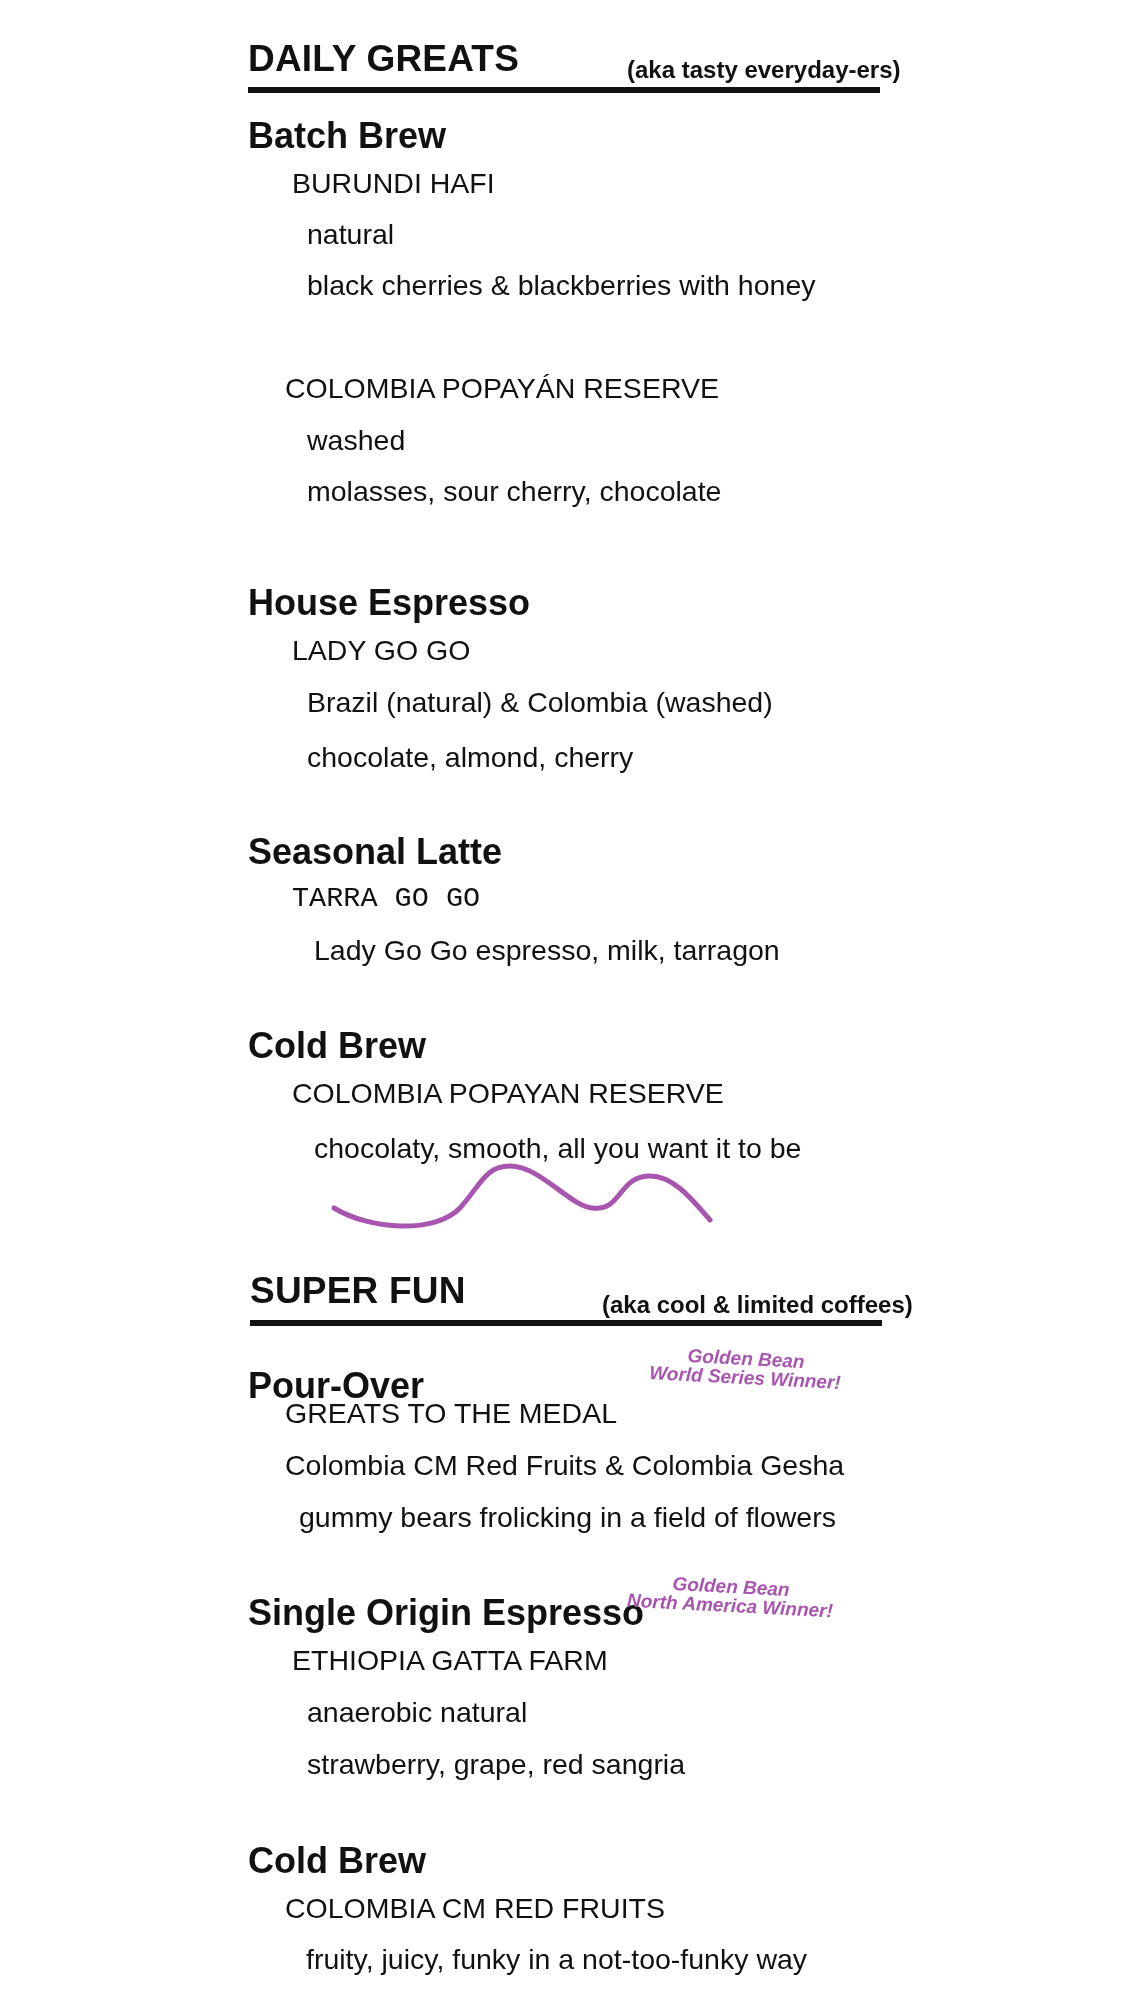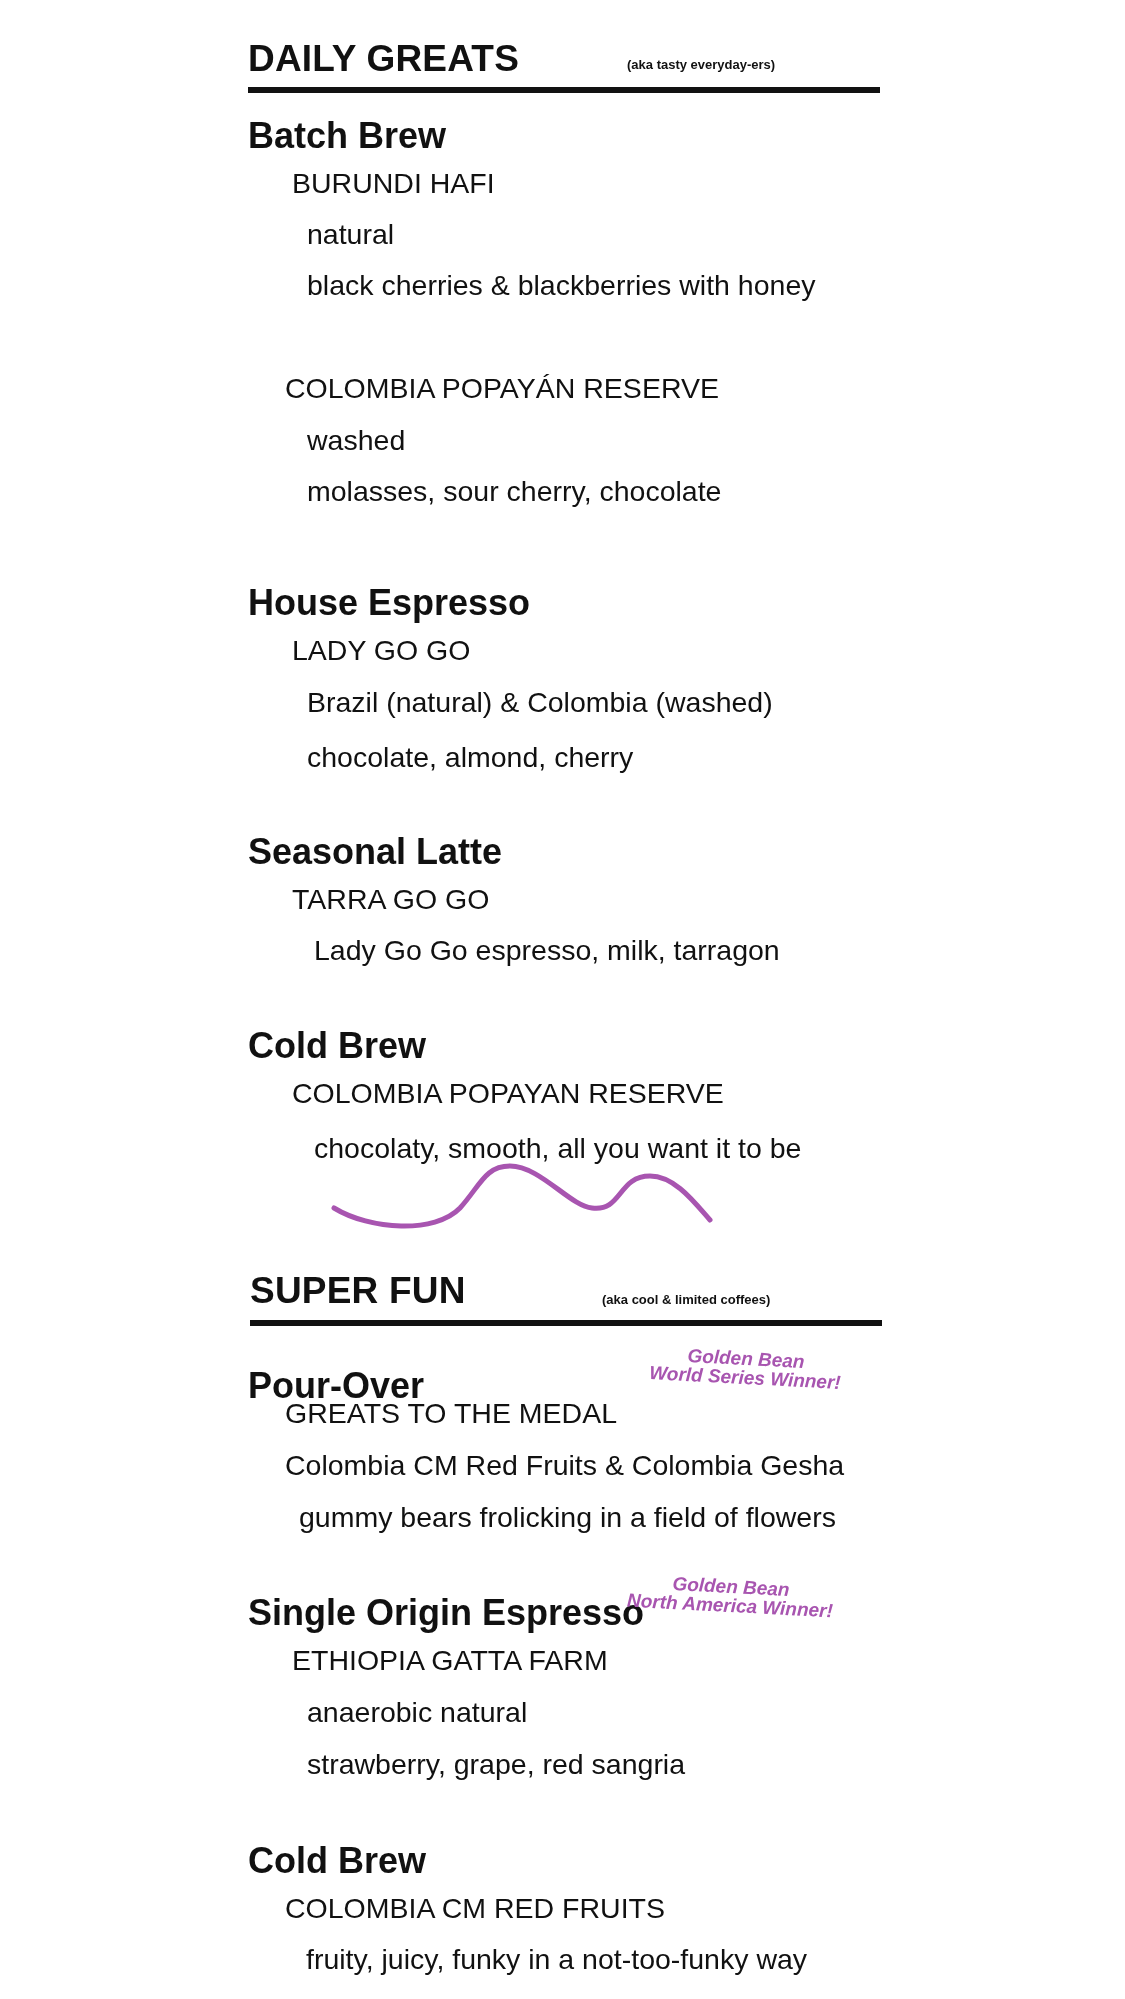--- a/index.html
+++ b/index.html
@@ -1,20 +1,20 @@
 <!DOCTYPE html>
 <html><head>
   <meta charset="utf-8">
   <style>
     html, body { margin:0; padding:0; background:#ffffff; }
     body { width:1125px; height:1999px; position:relative; overflow:hidden;
            font-family:"Liberation Sans", sans-serif; color:#111111; }
     .abs { position:absolute; white-space:nowrap; line-height:1; }
     .section-title { font-weight:700; font-size:37px; letter-spacing:0.2px; }
-    .section-sub { font-weight:700; font-size:13px; }
+    .section-sub { font-weight:700; font-size:24px; }
     .rule { position:absolute; height:6px; background:#111; }
     .cat { font-weight:700; font-size:36px; }
     .name { font-size:28.5px; }
     .detail { font-size:28.5px; }
     .award { font-weight:700; font-style:italic; font-size:19px; color:#a855b0;
              text-align:center; line-height:1.0; transform:rotate(3deg); transform-origin:center; }
     svg.squiggle { position:absolute; left:330px; top:1158px; }
   </style>
 </head>
 <body>
@@ -31,21 +31,21 @@
 <div class="abs name" style="left:285px;top:374px;">COLOMBIA POPAYÁN RESERVE</div>
 <div class="abs detail" style="left:307px;top:426px;">washed</div>
 <div class="abs detail" style="left:307px;top:477px;">molasses, sour cherry, chocolate</div>
 
 <div class="abs cat" style="left:248px;top:585px;">House Espresso</div>
 <div class="abs name" style="left:292px;top:636px;">LADY GO GO</div>
 <div class="abs detail" style="left:307px;top:688px;">Brazil (natural) &amp; Colombia (washed)</div>
 <div class="abs detail" style="left:307px;top:743px;">chocolate, almond, cherry</div>
 
 <div class="abs cat" style="left:248px;top:834px;">Seasonal Latte</div>
-<div class="abs name" style="left:292px;top:885px;">TARRA GO GO</div>
+<div class="abs name" style="left:292px;top:885px;font-family:Liberation Mono, monospace;">TARRA GO GO</div>
 <div class="abs detail" style="left:314px;top:936px;">Lady Go Go espresso, milk, tarragon</div>
 
 <div class="abs cat" style="left:248px;top:1028px;">Cold Brew</div>
 <div class="abs name" style="left:292px;top:1079px;">COLOMBIA POPAYAN RESERVE</div>
 <div class="abs detail" style="left:314px;top:1134px;">chocolaty, smooth, all you want it to be</div>
 
 <svg class="squiggle" width="390" height="80" viewBox="0 0 390 80">
   <path d="M4 50 C 40 72, 105 76, 130 50 C 150 28, 155 8, 180 8 C 210 8, 240 48, 262 50 C 292 54, 288 18, 320 18 C 345 18, 365 45, 380 62" fill="none" stroke="#a855b0" stroke-width="5" stroke-linecap="round"></path>
 </svg>
 

